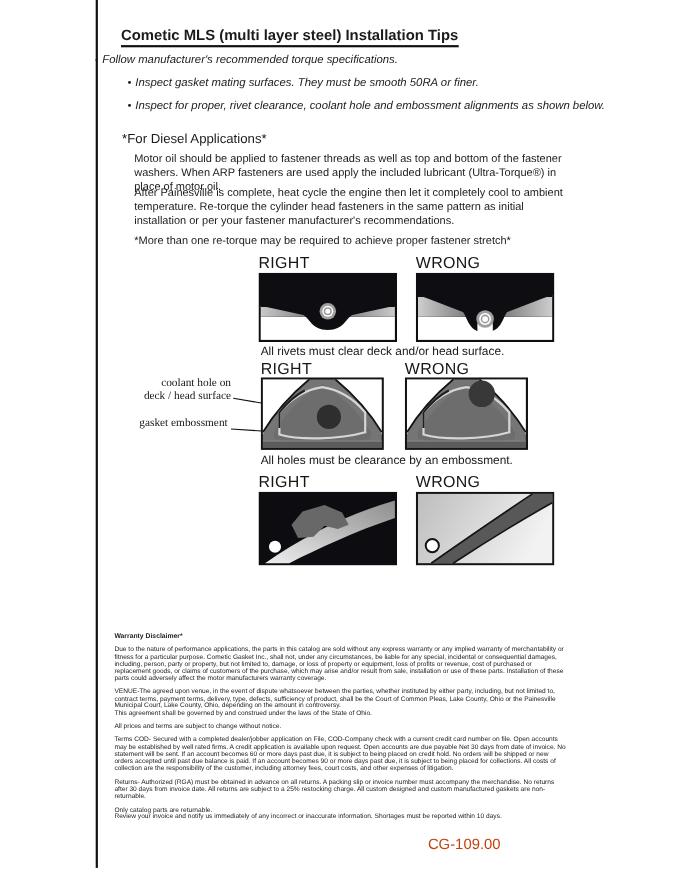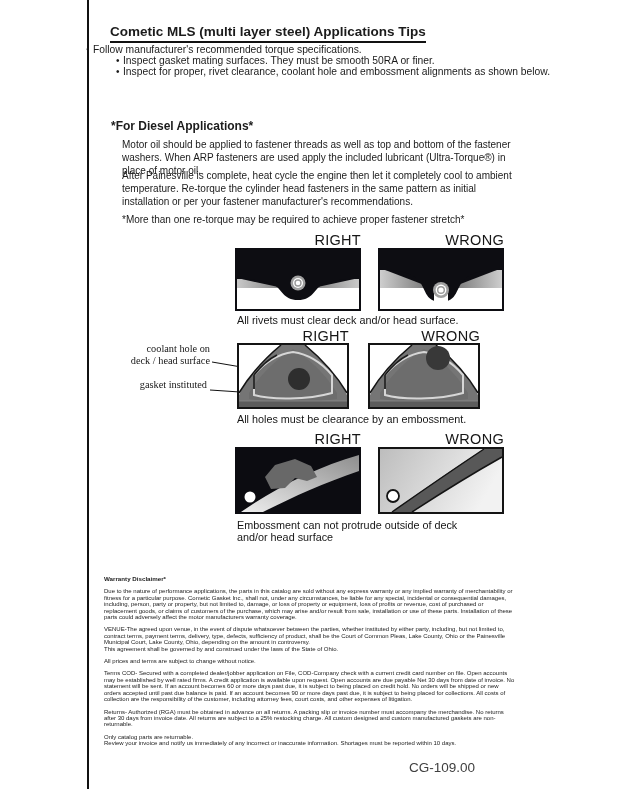--- a/index.html
+++ b/index.html
@@ -6,57 +6,57 @@
   .page {
     position:relative; width:618px; height:800px; background:#ffffff;
     font-family:"Liberation Sans", sans-serif; color:#1b1b1b; overflow:hidden;
   }
   .left-rule { position:absolute; left:87px; top:0; width:2px; height:789px; background:#111; }
 
   .title { position:absolute; left:110px; top:24px; margin:0; font-size:13.5px; font-weight:bold; }
   .title .underline { display:inline-block; border-bottom:2px solid #111; padding-bottom:2px; }
 
   .tips { position:absolute; left:86px; top:44px; margin:0; padding:0; list-style:none;
-          font-size:10.3px; line-height:11px; width:440px; }
+          font-size:10.3px; line-height:21px; width:440px;font-style:italic; }
   .tips li { white-space:nowrap; }
   .tips .b { display:inline-block; width:7px; font-size:9px; vertical-align:top; }
   .tips li.sub { padding-left:30px; }
   .tips .b2 { display:inline-block; width:7px; font-size:10px; vertical-align:top; }
 
-  .diesel-heading { position:absolute; left:111px; top:119px; margin:0; font-size:12px; font-weight:bold; }
+  .diesel-heading { position:absolute; left:111px; top:119px; margin:0; font-size:12px; font-weight:normal; }
   .body-para { position:absolute; left:122px; width:402px; margin:0; font-size:10px; line-height:13px; }
   .p1 { top:138px; }
   .p2 { top:169px; }
   .note { top:213px; }
 
-  .rw-label { position:absolute; width:126px; text-align:right; font-size:14.5px; letter-spacing:0.3px; color:#161616; }
+  .rw-label { position:absolute; width:126px; text-align:left; font-size:14.5px; letter-spacing:0.3px; color:#161616; }
   .rw-label.narrow { width:112px; }
   .diag { position:absolute; display:block; }
   .caption { position:absolute; left:237px; font-size:10.8px; line-height:12px; color:#161616; }
 
   .ann { position:absolute; width:110px; text-align:right; font-size:10.3px; line-height:11.5px; color:#161616;font-family:Liberation Serif, serif; }
   .ann1 { left:100px; top:343px; }
   .ann2 { left:97px; top:379px; }
   .leader-overlay { position:absolute; left:90px; top:330px; width:290px; height:90px; }
 
   .legal { position:absolute; left:104px; top:576px; width:413px; font-size:6px; line-height:6.4px; color:#222; }
   .legal h3 { margin:0 0 6px 0; font-size:6.2px; font-weight:bold; }
   .legal p { margin:0 0 6px 0; }
   .legal p.tight { margin-bottom:0; }
 
-  .page-number { position:absolute; left:389px; top:760px; font-size:13.5px; color:#404040;margin-left:20px; }
+  .page-number { position:absolute; left:389px; top:760px; font-size:13.5px; color:#c2410c; }
 </style>
 </head>
 <body>
 
 <div class="page">
 
   <div class="left-rule"></div>
 
-  <h1 class="title"><span class="underline">Cometic MLS (multi layer steel) Applications Tips</span></h1>
+  <h1 class="title"><span class="underline">Cometic MLS (multi layer steel) Installation Tips</span></h1>
 
   <ul class="tips">
     <li><span class="b">◦</span><span>Follow manufacturer's recommended torque specifications.</span></li>
     <li class="sub"><span class="b2">•</span><span>Inspect gasket mating surfaces.  They must be smooth 50RA or finer.</span></li>
     <li class="sub"><span class="b2">•</span><span>Inspect for proper, rivet clearance, coolant hole and embossment alignments as shown below.</span></li>
   </ul>
 
   <h2 class="diesel-heading">*For Diesel Applications*</h2>
   <p class="body-para p1">Motor oil should be applied to fastener threads as well as top and bottom of the fastener washers. When ARP fasteners are used apply the included lubricant (Ultra-Torque®) in place of motor oil.</p>
   <p class="body-para p2">After Painesville is complete, heat cycle the engine then let it completely cool to ambient temperature. Re-torque the cylinder head fasteners in the same pattern as initial installation or per your fastener manufacturer's recommendations.</p>
@@ -110,21 +110,21 @@
 
   <div class="caption" style="top:314px;">All rivets must clear deck and/or head surface.</div>
 
   <div class="rw-label narrow" style="left:237px; top:328px;">RIGHT</div>
   <div class="rw-label narrow" style="left:368px; top:328px;">WRONG</div>
 
   <div class="ann ann1">
     <div>coolant hole on</div>
     <div>deck / head surface</div>
   </div>
-  <div class="ann ann2">gasket instituted</div>
+  <div class="ann ann2">gasket embossment</div>
 
   <svg class="leader-overlay" viewBox="0 0 290 90">
     <line x1="122" y1="32" x2="204" y2="46" stroke="#111" stroke-width="1"></line>
     <line x1="120" y1="60" x2="165" y2="63" stroke="#111" stroke-width="1"></line>
   </svg>
 
   <svg class="diag" style="left:237px; top:343px;" width="112" height="66" viewBox="0 0 112 66">
     <rect x="0" y="0" width="112" height="66" fill="#141414"></rect>
     <rect x="2" y="2" width="108" height="62" fill="#757575"></rect>
     <path d="M2,2 H44 C32,12 14,30 4,48 L2,52 Z" fill="#ffffff"></path>
@@ -180,24 +180,20 @@
         </linearGradient>
     </defs>
     <rect x="0" y="0" width="126" height="67" fill="#141414"></rect>
     <rect x="2" y="2" width="122" height="63" fill="url(#bg3w)"></rect>
     <path d="M106,2 L124,2 L124,10 C92,28 60,48 34,65 L14,65 C46,42 78,20 106,2 Z" fill="#585858"></path>
     <path d="M106,2 C76,22 44,44 14,65" stroke="#141414" stroke-width="1.5" fill="none"></path>
     <path d="M124,10 C92,28 60,48 34,65" stroke="#141414" stroke-width="1.5" fill="none"></path>
     <circle cx="15" cy="49" r="6" fill="#ffffff" stroke="#141414" stroke-width="1.8"></circle>
   </svg>
 
-  <div class="caption" style="top:519px;">
-    <div>Embossment can not protrude outside of deck</div>
-    <div>and/or head surface</div>
-  </div>
 
   <div class="legal">
     <h3>Warranty Disclaimer*</h3>
     <p>Due to the nature of performance applications, the parts in this catalog are sold without any express warranty or any implied warranty of merchantability or fitness for a particular purpose.  Cometic Gasket Inc., shall not, under any circumstances, be liable for any special, incidental or consequential damages, including, person, party or property, but not limited to, damage, or loss of property or equipment, loss of profits or revenue, cost of purchased or replacement goods, or claims of customers of the purchase, which may arise and/or result from sale, installation or use of these parts.  Installation of these parts could adversely affect the motor manufacturers warranty coverage.</p>
     <p class="tight">VENUE-The agreed upon venue, in the event of dispute whatsoever between the parties, whether instituted by either party, including, but not limited to, contract terms, payment terms, delivery, type, defects, sufficiency of product, shall be the Court of Common Pleas, Lake County, Ohio or the Painesville Municipal Court, Lake County, Ohio, depending on the amount in controversy.</p>
     <p>This agreement shall be governed by and construed under the laws of the State of Ohio.</p>
     <p>All prices and terms are subject to change without notice.</p>
     <p>Terms COD- Secured with a completed dealer/jobber application on File, COD-Company check with a current credit card number on file.  Open accounts may be established by well rated firms.  A credit application is available upon request.  Open accounts are due payable Net 30 days from date of invoice.  No statement will be sent.  If an account becomes 60 or more days past due, it is subject to being placed on credit hold.  No orders will be shipped or new orders accepted until past due balance is paid.  If an account becomes 90 or more days past due, it is subject to being placed for collections.  All costs of collection are the responsibility of the customer, including attorney fees, court costs, and other expenses of litigation.</p>
     <p>Returns- Authorized (RGA) must be obtained in advance on all returns.  A packing slip or invoice number must accompany the merchandise.  No returns after 30 days from invoice date.  All returns are subject to a 25% restocking charge.  All custom designed and custom manufactured gaskets are non-returnable.</p>
     <p class="tight">Only catalog parts are returnable.</p>

